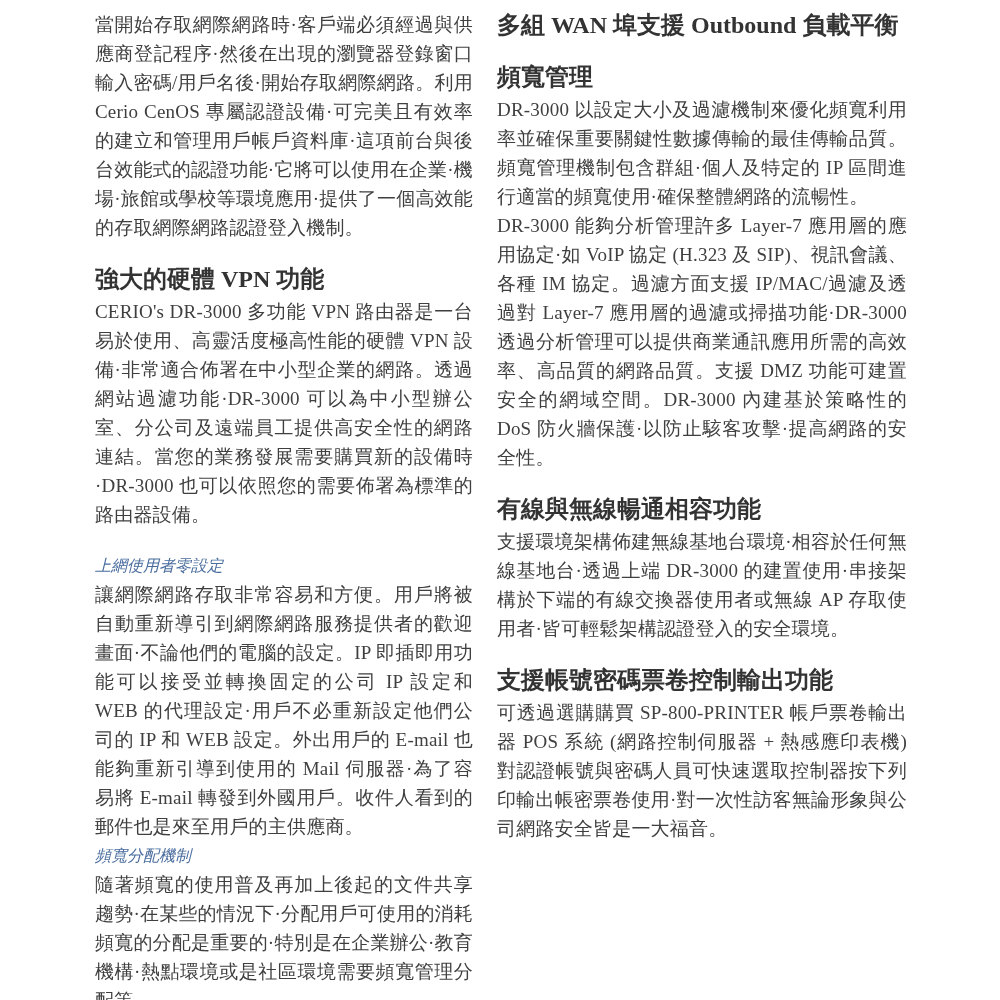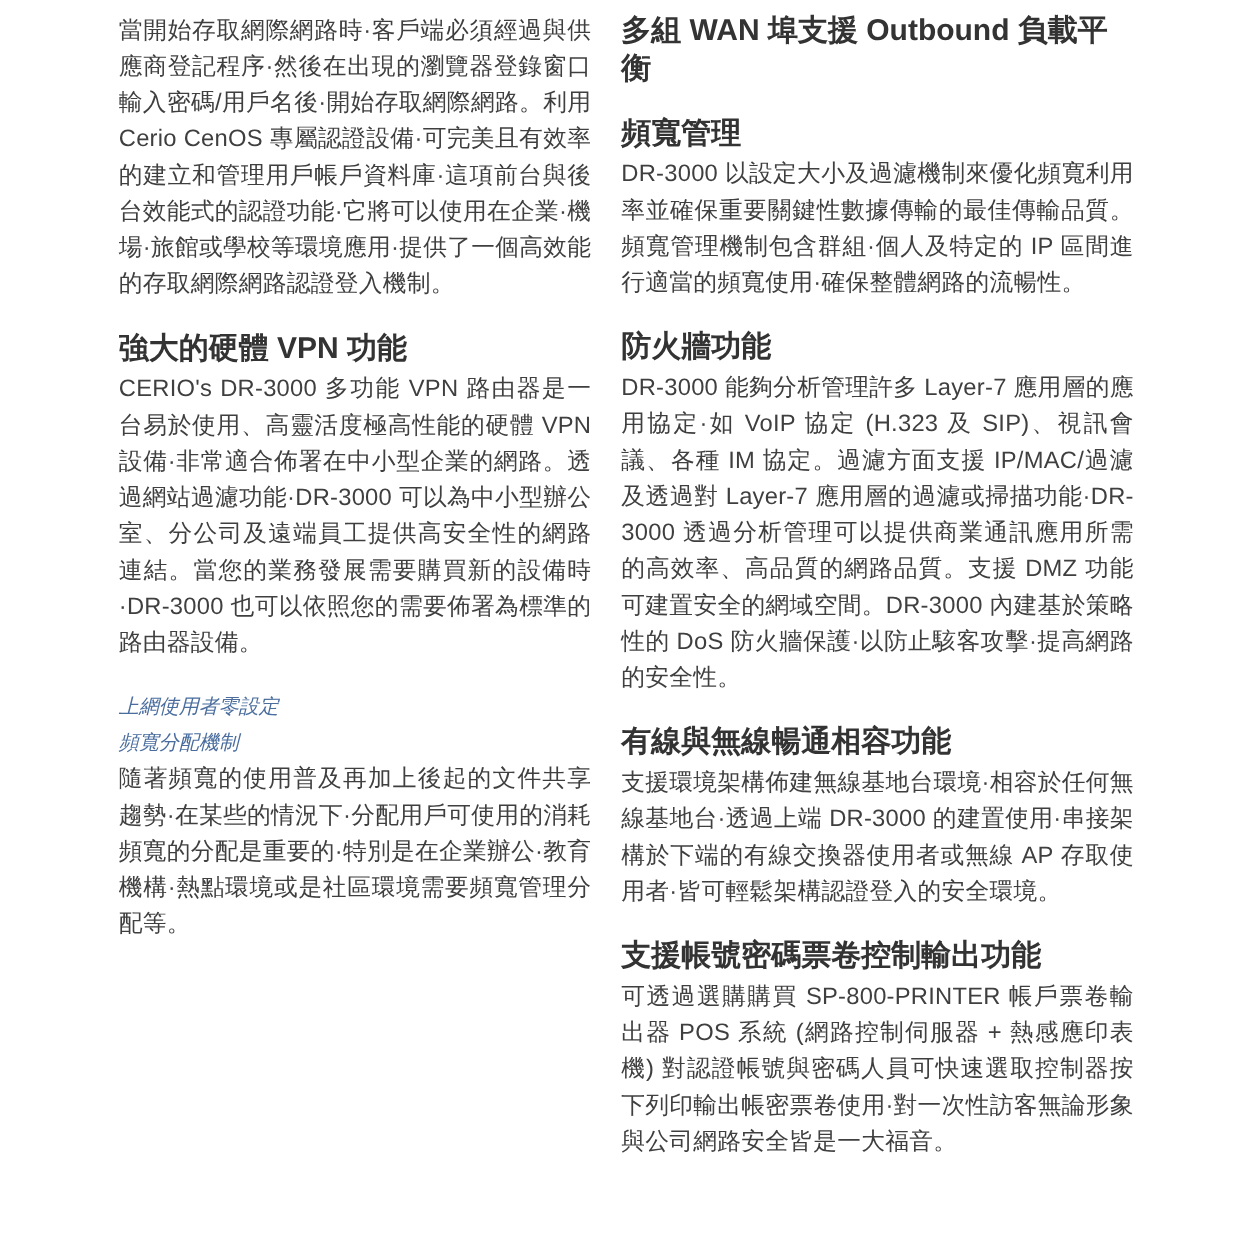--- a/index.html
+++ b/index.html
@@ -5,21 +5,21 @@
   html, body {
     margin: 0;
     padding: 0;
     background: #ffffff;
   }
   .page {
     position: relative;
     width: 912px;
     height: 1000px;
     background: #ffffff;
-    font-family: Liberation Sans, sans-serif;
+    font-family: Liberation Serif, serif;
     overflow: hidden;
   }
   .col {
     position: absolute;
     top: 0;
     text-align: justify;
   }
   .col-left {
     left: 95px;
     width: 378px;
@@ -67,33 +67,33 @@
 
 <div class="page">
 
   <div class="col col-left">
     <p class="body first">當開始存取網際網路時·客戶端必須經過與供應商登記程序·然後在出現的瀏覽器登錄窗口輸入密碼/用戶名後·開始存取網際網路。利用 Cerio CenOS 專屬認證設備·可完美且有效率的建立和管理用戶帳戶資料庫·這項前台與後台效能式的認證功能·它將可以使用在企業·機場·旅館或學校等環境應用·提供了一個高效能的存取網際網路認證登入機制。</p>
 
     <h2 class="section">強大的硬體 VPN 功能</h2>
     <p class="body">CERIO's DR-3000 多功能 VPN 路由器是一台易於使用、高靈活度極高性能的硬體 VPN 設備·非常適合佈署在中小型企業的網路。透過網站過濾功能·DR-3000 可以為中小型辦公室、分公司及遠端員工提供高安全性的網路連結。當您的業務發展需要購買新的設備時·DR-3000 也可以依照您的需要佈署為標準的路由器設備。</p>
 
     <h3 class="sub">上網使用者零設定</h3>
+    <p class="body">讓網際網路存取非常容易和方便。用戶將被自動重新導引到網際網路服務提供者的歡迎畫面·不論他們的電腦的設定。IP 即插即用功能可以接受並轉換固定的公司 IP 設定和 WEB 的代理設定·用戶不必重新設定他們公司的 IP 和 WEB 設定。外出用戶的 E-mail 也能夠重新引導到使用的 Mail 伺服器·為了容易將 E-mail 轉發到外國用戶。收件人看到的郵件也是來至用戶的主供應商。</p>
 
     <h3 class="sub tight">頻寬分配機制</h3>
     <p class="body">隨著頻寬的使用普及再加上後起的文件共享趨勢·在某些的情況下·分配用戶可使用的消耗頻寬的分配是重要的·特別是在企業辦公·教育機構·熱點環境或是社區環境需要頻寬管理分配等。</p>
 
   </div>
 
   <div class="col col-right">
     <h2 class="section first">多組 WAN 埠支援 Outbound 負載平衡</h2>
 
     <h2 class="section">頻寬管理</h2>
     <p class="body">DR-3000 以設定大小及過濾機制來優化頻寬利用率並確保重要關鍵性數據傳輸的最佳傳輸品質。頻寬管理機制包含群組·個人及特定的 IP 區間進行適當的頻寬使用·確保整體網路的流暢性。</p>
 
-    <h2 class="section">防火牆功能</h2>
     <p class="body">DR-3000 能夠分析管理許多 Layer-7 應用層的應用協定·如 VoIP 協定 (H.323 及 SIP)、視訊會議、各種 IM 協定。過濾方面支援 IP/MAC/過濾及透過對 Layer-7 應用層的過濾或掃描功能·DR-3000 透過分析管理可以提供商業通訊應用所需的高效率、高品質的網路品質。支援 DMZ 功能可建置安全的網域空間。DR-3000 內建基於策略性的 DoS 防火牆保護·以防止駭客攻擊·提高網路的安全性。</p>
 
     <h2 class="section">有線與無線暢通相容功能</h2>
     <p class="body">支援環境架構佈建無線基地台環境·相容於任何無線基地台·透過上端 DR-3000 的建置使用·串接架構於下端的有線交換器使用者或無線 AP 存取使用者·皆可輕鬆架構認證登入的安全環境。</p>
 
     <h2 class="section">支援帳號密碼票卷控制輸出功能</h2>
     <p class="body">可透過選購購買 SP-800-PRINTER 帳戶票卷輸出器 POS 系統 (網路控制伺服器 + 熱感應印表機) 對認證帳號與密碼人員可快速選取控制器按下列印輸出帳密票卷使用·對一次性訪客無論形象與公司網路安全皆是一大福音。</p>
   </div>
 
 </div>

